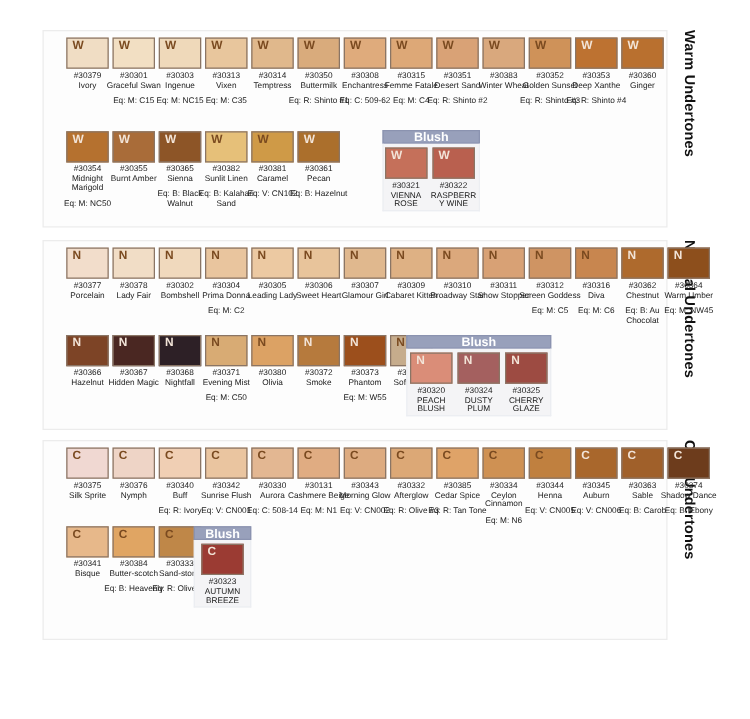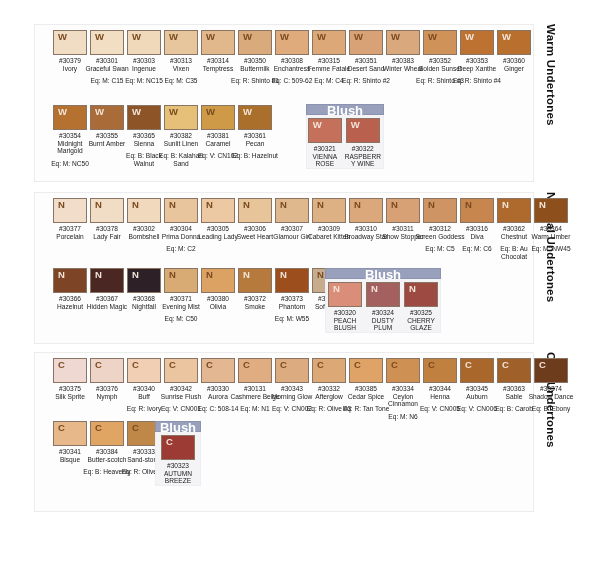--- a/index.html
+++ b/index.html
@@ -80,21 +80,21 @@
     font-size: 6.6px;
     line-height: 7.6px;
     color: #1a1a1a;
   }
 
   
   .blushgroup { position: absolute; }
   .blush-hdr {
     background: #98a0bb;
     color: #ffffff;
-    font-size: 13px;
+    font-size: 10px;
     font-weight: bold;
     text-align: center;
     line-height: 11px;
     height: 11px;
     border: 1px solid #8b93b0;
   }
   .blush-body {
     background: #f4f4f6;
     display: flex;
     padding-top: 3px;

